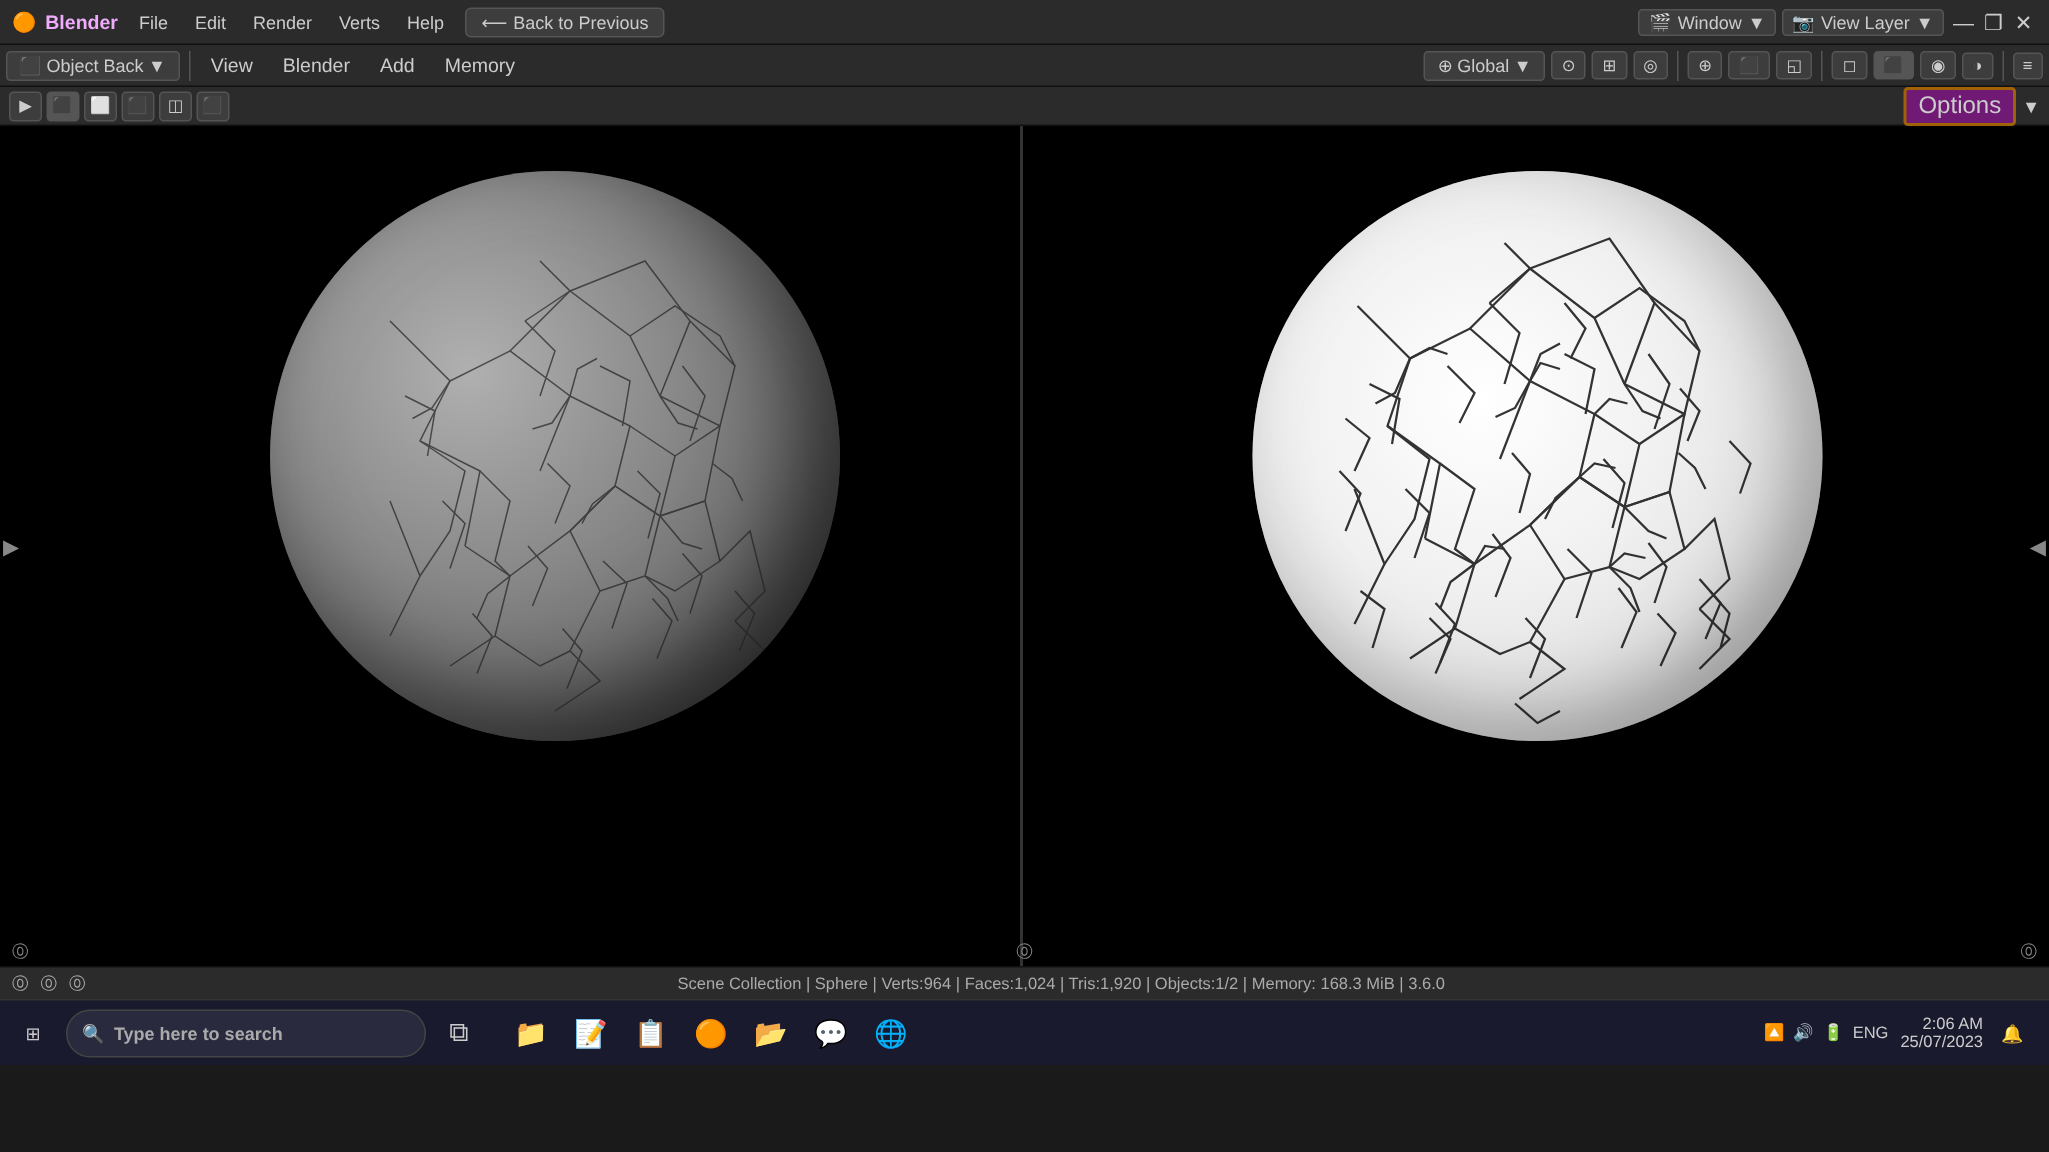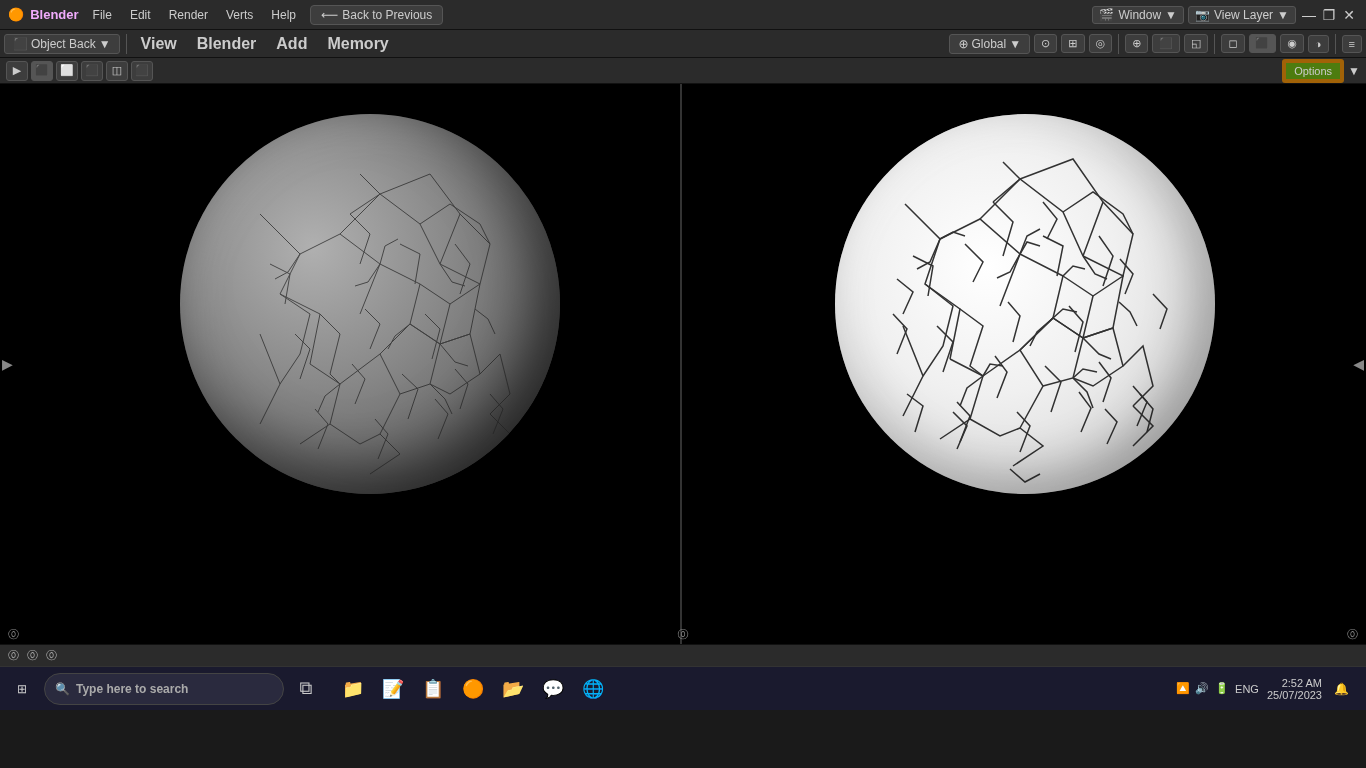--- a/index.html
+++ b/index.html
@@ -25,34 +25,34 @@
     .win-btn { width: 18px; height: 18px; border: none; background: transparent; color: #ccc; cursor: pointer; font-size: 14px; display: flex; align-items: center; justify-content: center; }
     .titlebar-window-controls { display: flex; align-items: center; gap: 2px; }
 
     
     #toolbar-row {
       width: 100%; height: 28px; background: #2b2b2b; display: flex; align-items: center;
       border-bottom: 1px solid #111; gap: 4px; padding: 0 4px;
     }
     .toolbar-mode-btn { background: #3d3d3d; border: 1px solid #555; border-radius: 3px; padding: 2px 8px; color: #ccc; font-size: 12px; cursor: pointer; display: flex; align-items: center; gap: 3px; }
     .toolbar-separator { width: 1px; height: 20px; background: #555; margin: 0 2px; }
-    .toolbar-menu { padding: 2px 8px; color: #ccc; font-size: 16px; cursor: pointer; border-radius: 3px; font-weight: bold; }
+    .toolbar-menu { padding: 2px 8px; color: #ccc; font-size: 13px; cursor: pointer; border-radius: 3px; }
     .toolbar-right { display: flex; align-items: center; gap: 4px; margin-left: auto; }
     .toolbar-icon-btn { background: #3d3d3d; border: 1px solid #555; border-radius: 3px; padding: 2px 6px; color: #ccc; font-size: 11px; cursor: pointer; display: flex; align-items: center; }
     .global-selector { background: #3d3d3d; border: 1px solid #555; border-radius: 3px; padding: 2px 8px; color: #ccc; font-size: 12px; cursor: pointer; display: flex; align-items: center; gap: 3px; }
 
     
     #icon-strip {
       width: 100%; height: 26px; background: #2b2b2b; display: flex; align-items: center;
       border-bottom: 1px solid #111; padding: 0 6px; gap: 3px;
     }
     .icon-strip-btn { background: #3d3d3d; border: 1px solid #555; border-radius: 3px; width: 22px; height: 20px; display: flex; align-items: center; justify-content: center; cursor: pointer; color: #ccc; font-size: 11px; }
     .icon-strip-btn.active { background: #555; }
     #icon-strip-right { margin-left: auto; display: flex; align-items: center; gap: 4px; }
-    .options-btn { background: #4d7c0f; border: 4px solid #a16207; border-radius: 3px; padding: 2px 8px; color: #ccc; font-size: 11px; cursor: pointer; }
+    .options-btn { background: #701a75; border: 2px solid #a16207; border-radius: 3px; padding: 2px 8px; color: #ccc; font-size: 16px; cursor: pointer; }
 
     
     #viewport {
       width: 100%; height: 560px; background: #000; position: relative; overflow: hidden;
     }
 
     
     #sphere-left {
       position: absolute;
       left: 180px;
@@ -367,20 +367,21 @@
     <span class="vp-bottom-icon">⓪</span>
   </div>
 </div>
 
 <div id="statusbar">
   <div id="statusbar-left">
     <span>⓪</span>
     <span>⓪</span>
     <span>⓪</span>
   </div>
+  <div id="statusbar-center">Scene Collection | Sphere | Verts:964 | Faces:1,024 | Tris:1,920 | Objects:1/2 | Memory: 168.3 MiB | 3.6.0</div>
   <div id="statusbar-right"></div>
 </div>
 
 <div id="taskbar">
   <div class="taskbar-start">
     <span>⊞</span>
   </div>
   <div class="taskbar-search">
     <span>🔍</span>
     <span class="taskbar-search-text">Type here to search</span>
@@ -398,18 +399,18 @@
     <div class="taskbar-icon">🌐</div>
   </div>
   <div class="taskbar-right">
     <div class="sys-tray">
       <span>🔼</span>
       <span>🔊</span>
       <span>🔋</span>
       <span>ENG</span>
     </div>
     <div class="clock">
-      <div>2:52 AM</div>
+      <div>2:06 AM</div>
       <div>25/07/2023</div>
     </div>
     <div class="notification-icon">🔔</div>
   </div>
 </div>
 
 </body></html>

